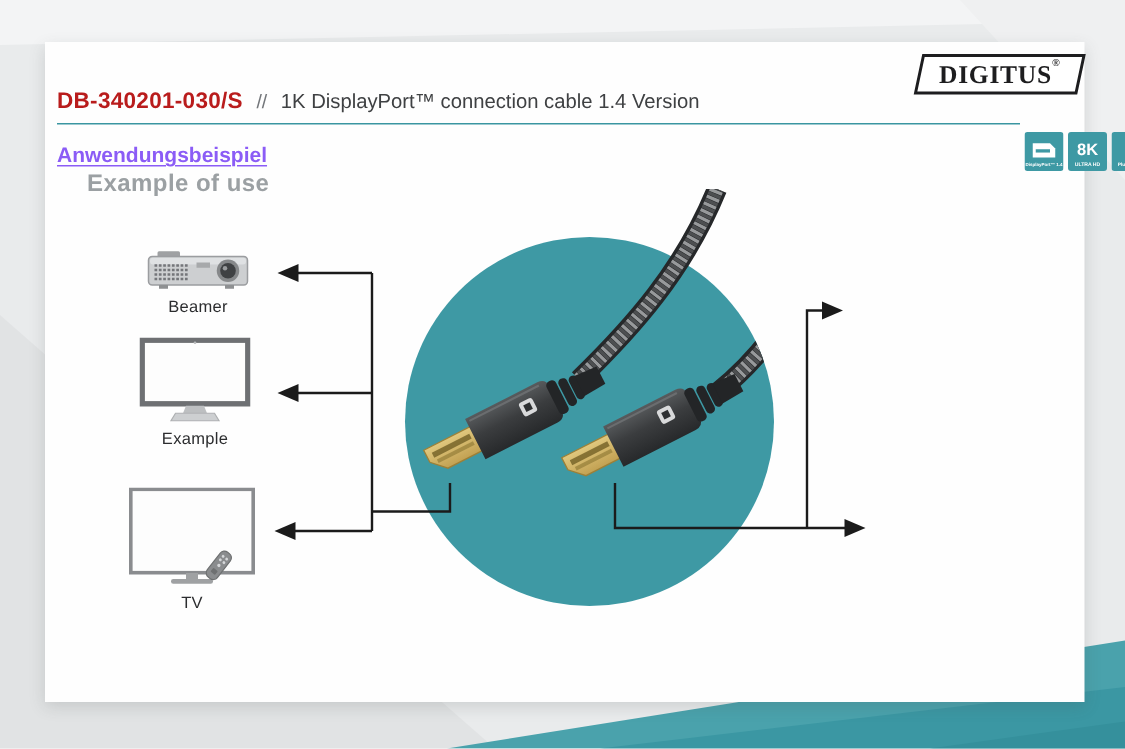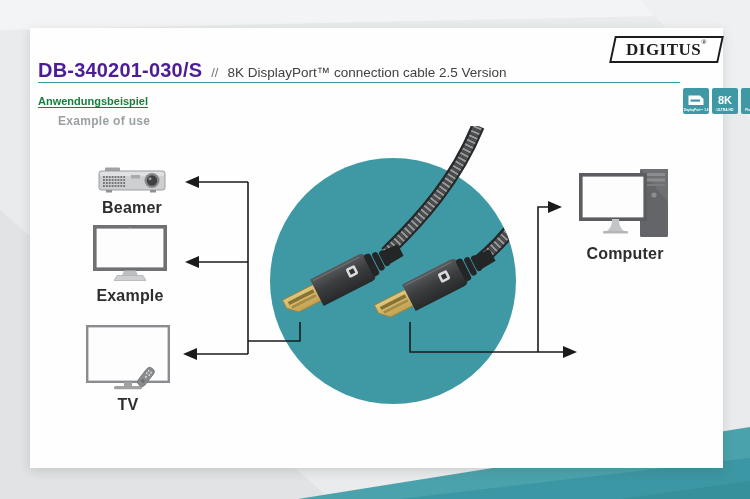--- a/index.html
+++ b/index.html
@@ -26,45 +26,45 @@
   .logo-text{
     display:inline-block;transform:skewX(12deg);
     font-family:"Liberation Serif",serif;font-weight:700;
     font-size:17px;letter-spacing:.5px;color:#1d1d1f;line-height:1;
   }
   .logo-reg{font-size:7px;vertical-align:top;position:relative;top:-2px;}
   .header-row{
     position:absolute;left:8px;top:31px;width:640px;
     display:flex;align-items:baseline;gap:9px;white-space:nowrap;
   }
-  .part-number{color:#4c1d95;font-weight:700;font-size:20px;letter-spacing:.2px;}
+  .part-number{color:#b91c1c;font-weight:700;font-size:15px;letter-spacing:.2px;}
   .header-sep{color:#73767a;font-size:13px;font-weight:400;}
   .header-title{color:#3f4143;font-size:13.5px;}
   .header-rule{
     position:absolute;left:8px;top:54px;width:642px;height:0;
     border-top:1.6px solid #3a96a1;
   }
   .sub-de{
     position:absolute;left:8px;top:67px;
-    font-size:11px;font-weight:700;color:#15803d;
+    font-size:14px;font-weight:700;color:#8b5cf6;
     text-decoration:underline;text-underline-offset:2px;text-decoration-thickness:1.4px;
   }
   .sub-en{
     position:absolute;left:8px;top:86px;
-    font-size:12px;font-weight:700;color:#9ba0a3;letter-spacing:.3px;padding-left:20px;
+    font-size:16px;font-weight:700;color:#9ba0a3;letter-spacing:.3px;padding-left:20px;
   }
   .badges{position:absolute;left:605px;top:60px;display:flex;gap:3px;padding-left:48px;}
   .badge{width:26px;height:26px;display:block;}
   
   .diagram-svg{position:absolute;left:0;top:0;}
   .device{
     position:absolute;display:flex;flex-direction:column;align-items:center;
   }
   .device-label{
-    margin-top:5px;font-size:16px;font-weight:700;color:#2c2d2f;letter-spacing:.2px;
+    margin-top:5px;font-size:11px;font-weight:400;color:#2c2d2f;letter-spacing:.2px;
   }
   .dev-beamer{left:62px;top:138px;width:80px;}
   .dev-monitor{left:60px;top:197px;width:80px;}
   .dev-tv{left:54px;top:297px;width:88px;justify-content:flex-end;}
   .dev-computer{left:548px;top:140px;width:94px;}
   .dev-notebook{left:544px;top:250px;width:96px;}
 </style>
 </head>
 <body>
 
@@ -82,21 +82,21 @@
 
   <div class="card">
 
     <div class="logo">
       <span class="logo-text"><span>DIGITUS</span><span class="logo-reg">®</span></span>
     </div>
 
     <div class="header-row">
       <span class="part-number">DB-340201-030/S</span>
       <span class="header-sep">//</span>
-      <span class="header-title">8K DisplayPort™ connection cable 2.5 Version</span>
+      <span class="header-title">1K DisplayPort™ connection cable 1.4 Version</span>
     </div>
     <div class="header-rule"></div>
 
     <div class="sub-de">Anwendungsbeispiel</div>
     <div class="sub-en">Example of use</div>
 
     <div class="badges">
       <svg class="badge" viewBox="0 0 26 26">
         <rect x="0" y="0" width="26" height="26" rx="2" fill="#3e99a4"></rect>
         <path d="M5.5,7.5 h11.5 l3.5,3.5 v6 h-15 z" fill="#ffffff"></path>
@@ -236,30 +236,16 @@
           <circle cx="5.8" cy="4" r="0.95" fill="#d5d7d9"></circle>
           <circle cx="2.8" cy="7" r="0.95" fill="#d5d7d9"></circle>
           <circle cx="5.8" cy="7" r="0.95" fill="#d5d7d9"></circle>
           <circle cx="4.3" cy="10.5" r="1.1" fill="#d5d7d9"></circle>
           <rect x="2.4" y="14" width="3.8" height="3.2" rx="0.6" fill="#6e7071"></rect>
         </g>
       </svg>
       <div class="device-label">TV</div>
     </div>
 
-    <div class="device dev-computer">
-      <svg width="92" height="72" viewBox="0 0 92 72">
-        <rect x="61" y="1" width="28" height="68" rx="1.5" fill="#636568"></rect>
-        <polygon points="61,1 89,1 89,34" fill="#6e7073"></polygon>
-        <rect x="64" y="5" width="22" height="3" fill="#8b8d90"></rect>
-        <rect x="64" y="10.5" width="22" height="3" fill="#8b8d90"></rect>
-        <rect x="64" y="16" width="22" height="2" fill="#7a7c7f"></rect>
-        <circle cx="75" cy="27" r="2.6" fill="#8b8d90"></circle>
-        <rect x="1.8" y="6.8" width="64.4" height="44.4" fill="#fdfdfd" stroke="#5b5d60" stroke-width="3.6"></rect>
-        <path d="M28,63 h17 c-4,-3.2 -5,-7 -5,-12 h-7 c0,5 -1,8.8 -5,12 z" fill="#c3c5c7"></path>
-        <rect x="24" y="63" width="25" height="2.6" rx="1.2" fill="#b3b5b7"></rect>
-      </svg>
-      <div class="device-label">Computer</div>
-    </div>
 
 
   </div>
 </div>
 
 </body></html>

